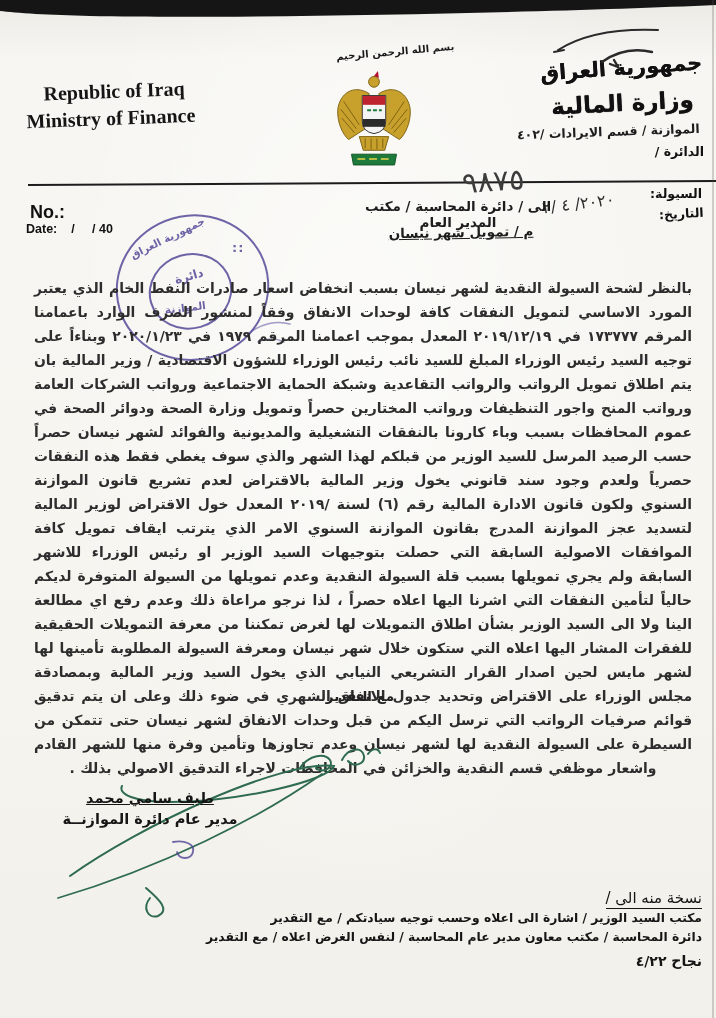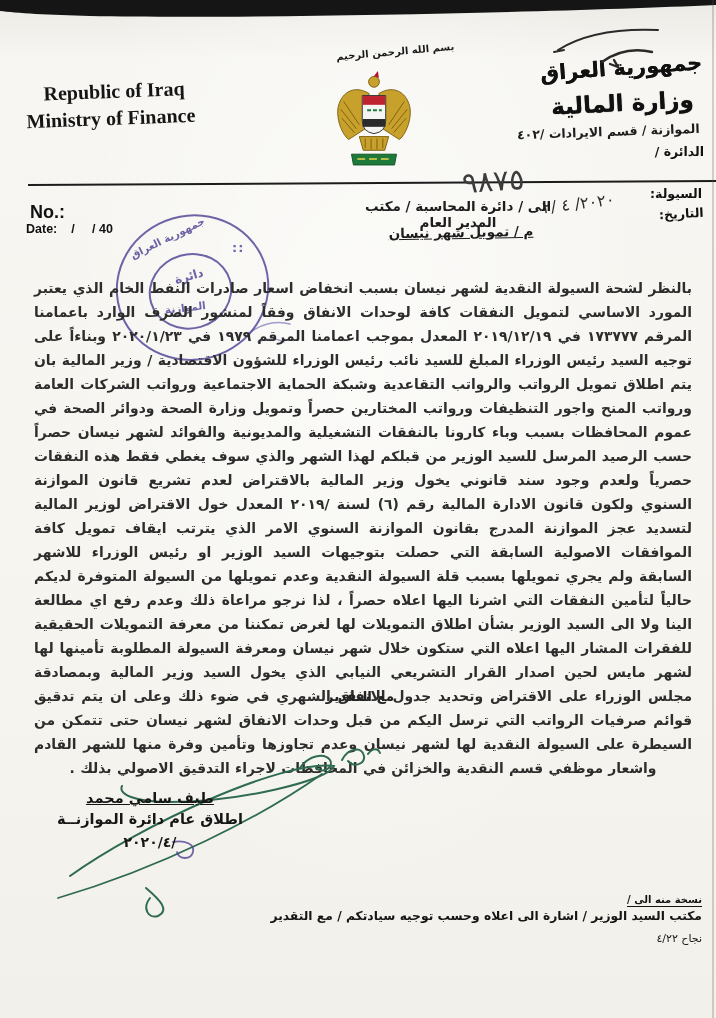--- a/index.html
+++ b/index.html
@@ -74,23 +74,23 @@
 
   
   .sig{left:52px;top:788px;width:196px;text-align:center;direction:rtl;
     font-weight:700;color:#161616;}
   .sig .name{font-size:14.5px;line-height:20px;text-decoration:underline;}
   .sig .title{font-size:14.5px;line-height:22px;}
   .sig .sdate{font-size:14px;line-height:24px;direction:ltr;letter-spacing:2px;}
 
   
   .cc{right:14px;top:888px;width:540px;direction:rtl;text-align:right;color:#151515;}
-  .cc .head{display:inline-block;font-size:10px;font-weight:700;border-bottom:1.5px solid #151515;padding-bottom:1px;}
+  .cc .head{display:inline-block;font-size:15px;font-weight:400;border-bottom:1.5px solid #151515;padding-bottom:1px;}
   .cc .item{font-size:12.3px;font-weight:700;line-height:19px;}
-  .cc .note{font-size:11px;font-weight:400;margin-top:6px;margin-left:18px;}
+  .cc .note{font-size:14px;font-weight:700;margin-top:6px;margin-left:18px;}
 </style>
 </head>
 <body>
 
 <div class="page">
 
   <svg class="abs scan-band noselect" viewBox="0 0 716 20" width="716" height="20">
     <path d="M0,0 H716 V5 C560,12 260,19 90,16 C50,15 15,13 0,11 Z" fill="#151515"></path>
   </svg>
 
@@ -172,23 +172,23 @@
     <path d="M292,34 C230,78 130,128 28,158" stroke="#2f6b50" stroke-width="1.8" fill="none" stroke-linecap="round"></path>
     <path d="M116,148 C130,160 140,170 128,176 C118,179 112,168 120,158" stroke="#2f6b50" stroke-width="2" fill="none" stroke-linecap="round"></path>
   </svg>
 
   <svg class="abs noselect" style="left:165px;top:832px;" width="50" height="36" viewBox="0 0 50 36">
     <path d="M8,10 C20,8 30,12 28,20 C26,28 14,28 12,20" stroke="#4f4496" stroke-width="1.8" fill="none" opacity=".8" stroke-linecap="round"></path>
   </svg>
 
   <div class="abs sig">
     <div class="name">طيف سامي محمد</div>
-    <div class="title">اطلاق عام دائرة الموازنــة</div>
-    <div class="sdate">٢٠٢٠/٤/</div>
+    <div class="title">مدير عام دائرة الموازنــة</div>
   </div>
 
   <div class="abs cc">
     <div><span class="head">نسخة منه الى /</span></div>
     <div class="item">مكتب السيد الوزير / اشارة الى اعلاه وحسب توجيه سيادتكم / مع التقدير</div>
+    <div class="item">دائرة المحاسبة / مكتب معاون مدير عام المحاسبة / لنفس الغرض اعلاه / مع التقدير</div>
     <div class="note">نجاح ٤/٢٢</div>
   </div>
 
 </div>
 
 </body></html>

